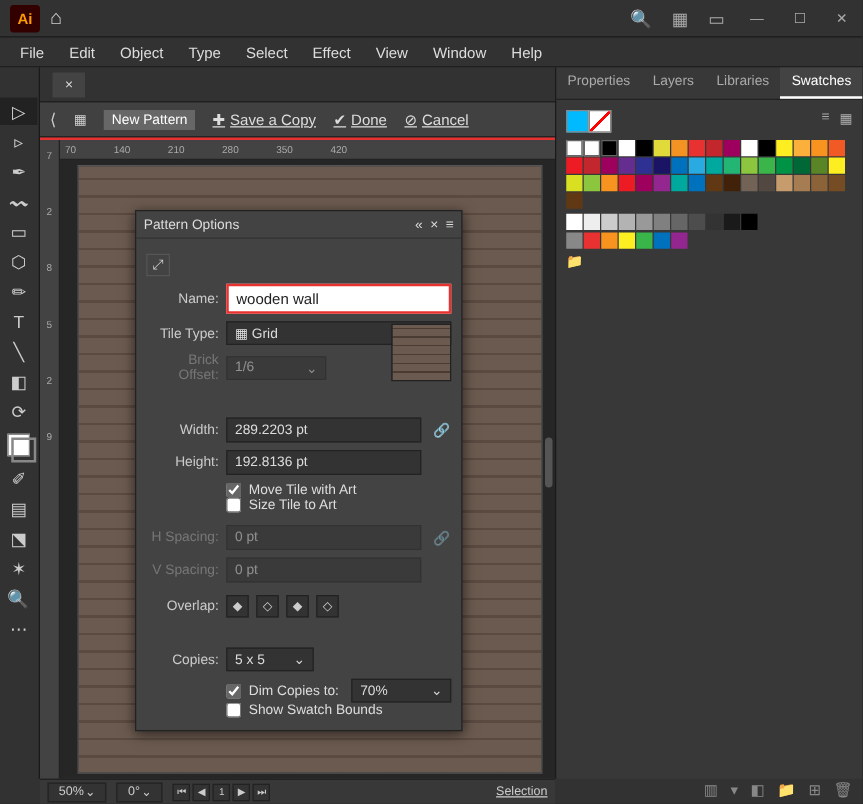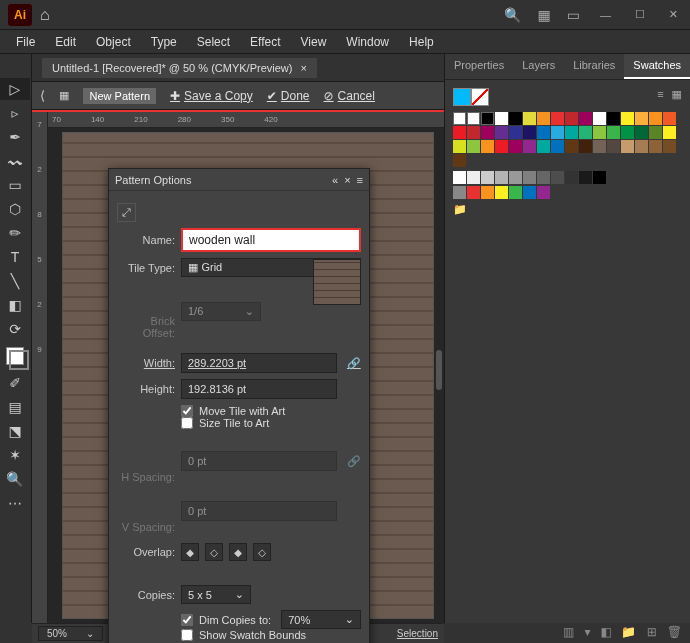--- a/index.html
+++ b/index.html
@@ -45,21 +45,21 @@
   repeating-linear-gradient(90deg,transparent 0 40px,rgba(0,0,0,.25) 40px 42px);
   border:1px solid #555;}
 
 
 .panel { position:absolute; left:108px; top:168px; width:262px; background:#434343; border:1px solid #222; box-shadow:0 2px 10px rgba(0,0,0,.6); z-index:5;}
 .panel-head { height:22px; display:flex; align-items:center; padding:0 6px; font-size:11px; border-bottom:1px solid #333; color:#ddd;}
 .panel-head .sp { margin-left:auto; display:flex; gap:6px;}
 .panel-body { padding:6px 8px 10px;}
 .row { display:flex; align-items:center; gap:6px; margin:6px 0; font-size:11px; color:#ccc;}
 .row .lbl { width:58px; text-align:right; }
-.row .lbl.dim { color:#777;margin-top:32px; }
+.row .lbl.dim { color:#777; }
 .input { background:#333; border:1px solid #222; color:#ddd; padding:3px 6px; flex:1; font-size:11px;}
 .input.name { border:2px solid #e83232; background:#fff; color:#222; font-size:12px;}
 .select { background:#333; border:1px solid #222; color:#ddd; padding:2px 6px; flex:1; display:flex; justify-content:space-between; align-items:center; cursor:pointer; font-size:11px;}
 .chk { display:flex; align-items:center; gap:6px; font-size:11px; color:#ddd; margin-left:64px;}
 .chk input { accent-color:#666; width:12px; height:12px;}
 .overlap-btns { display:flex; gap:6px;}
 .ob { width:18px; height:18px; background:#333; border:1px solid #222; display:flex; align-items:center; justify-content:center; cursor:pointer; font-size:10px;}
 .preview { position:absolute; right:8px; top:68px; width:48px; height:46px; border:1px solid #222; background-image:repeating-linear-gradient(0deg,#6b5a4f 0 6px,#4a3c33 6px 7px),repeating-linear-gradient(90deg,transparent 0 20px,rgba(0,0,0,.3) 20px 21px);}
 .link-icon { color:#888; margin-left:4px;}
 
@@ -74,21 +74,21 @@
 .cur-sw .b{ width:18px; height:18px; background:#fff; border:1px solid #888; position:relative;}
 .cur-sw .b::after{content:'';position:absolute;inset:0;background:linear-gradient(-45deg,transparent 45%,red 45%,red 55%,transparent 55%);}
 .sw-toolbar { position:absolute; right:8px; top:8px; display:flex; gap:8px; color:#aaa;}
 .swatches { display:flex; flex-wrap:wrap; gap:1px; width:228px;}
 .sw { width:13px; height:13px; border:1px solid transparent; cursor:pointer;}
 .gr-row{display:flex; gap:1px; margin-top:4px;}
 .bot-icons { position:absolute; bottom:4px; right:8px; display:flex; gap:10px; color:#888; font-size:12px;}
 
 
 .status { position:absolute; bottom:0; left:32px; right:246px; height:20px; background:#383838; border-top:1px solid #222; display:flex; align-items:center; gap:8px; padding:0 6px; font-size:10px; color:#ccc;}
-.status .sel{background:#333; padding:1px 8px; border:1px solid #222; display:flex; gap:19px; align-items:center;}
+.status .sel{background:#333; padding:1px 8px; border:1px solid #222; display:flex; gap:1px; align-items:center;}
 .status .right-st{margin-left:auto;text-decoration:underline;}
 .pager{display:flex; gap:2px;}
 .pg{width:14px;height:14px;background:#333;border:1px solid #222;display:flex;align-items:center;justify-content:center;font-size:8px;}
 .scroll-thumb{position:absolute; right:248px; top:350px; width:6px; height:40px; background:#555; border-radius:3px;}
 </style>
 </head>
 <body>
 
 <div class="topbar">
   <div class="ai-logo">Ai</div>
@@ -136,21 +136,20 @@
     <div class="tool">▤</div>
     <div class="tool">⬔</div>
     <div class="tool">✶</div>
     <div class="tool">🔍</div>
     <div class="tool">⋯</div>
   </div>
 
   <div class="canvas-area">
     <div class="tab-strip">
       <div class="doc-tab">
-        <span>Untitled-1 [Recovered]* @ 50 % (CMYK/Preview)</span>
         <span class="tab-close">×</span>
       </div>
     </div>
     <div class="pattern-bar">
       <span style="font-size:13px;">⟨</span>
       <span>▦</span>
       <span class="pb-label">New Pattern</span>
       <span class="pb-link">✚ <span>Save a Copy</span></span>
       <span class="pb-link">✔ <span>Done</span></span>
       <span class="pb-link">⊘ <span>Cancel</span></span>
@@ -306,21 +305,21 @@
         </div>
     </div>
     <div class="row">
       <span class="lbl dim">Brick Offset:</span>
       <div class="select" style="opacity:.5;width:80px;flex:0 0 80px;">
           <span>1/6</span>
           <span>⌄</span>
         </div>
     </div>
     <div class="preview"></div>
-    <div class="row" style="margin-top:14px;text-decoration:underline;">
+    <div class="row" style="margin-top:28px;">
       <span class="lbl">Width:</span>
       <input class="input" style="flex: 0 0 90px;" value="289.2203 pt">
       <span class="link-icon">🔗</span>
     </div>
     <div class="row">
       <span class="lbl">Height:</span>
       <input class="input" style="flex: 0 0 90px;" value="192.8136 pt">
     </div>
     <label class="chk">
         <input type="checkbox" checked="" style=""> 

